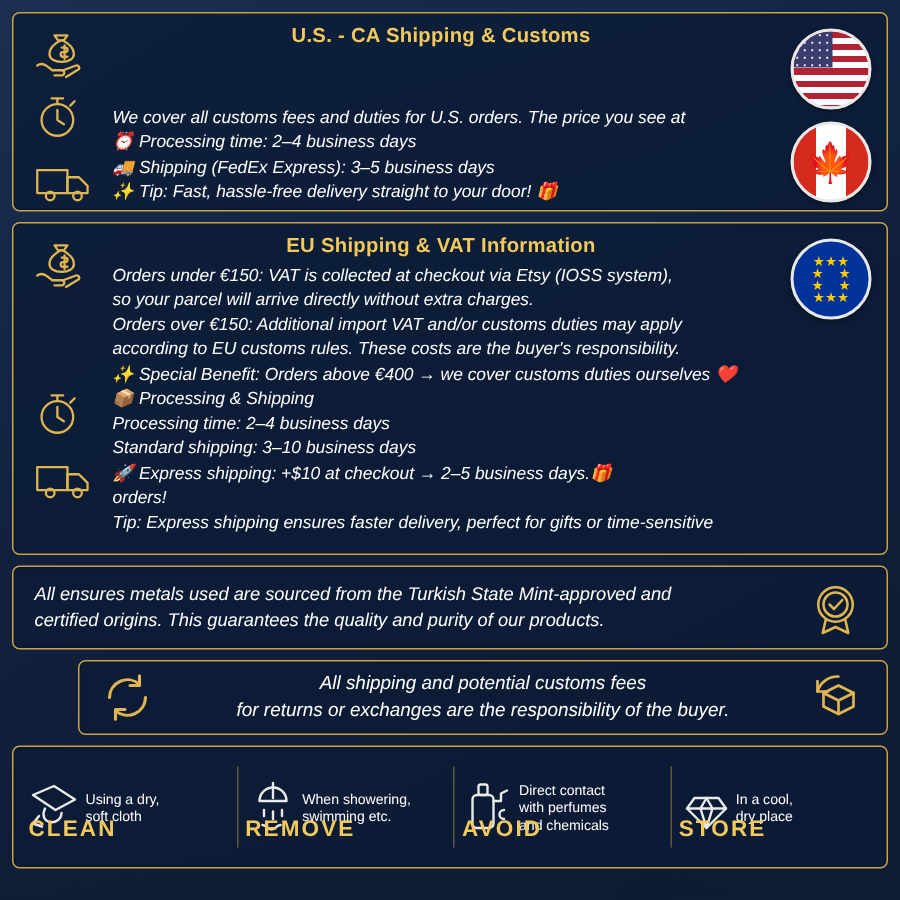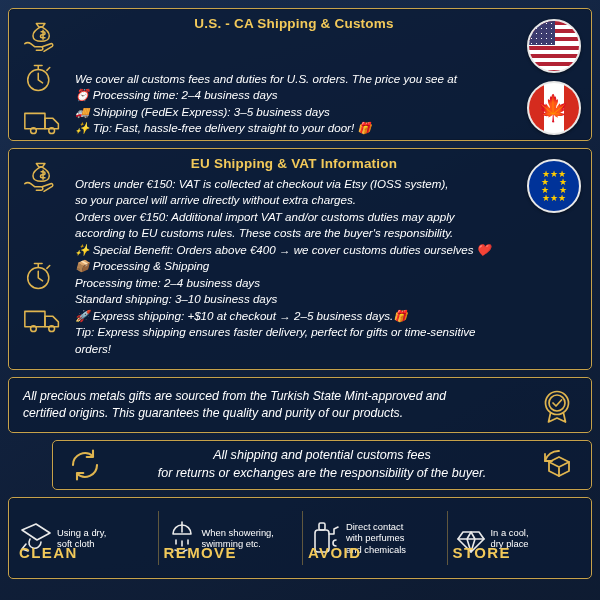--- a/index.html
+++ b/index.html
@@ -261,28 +261,28 @@
     <div class="panel-body">
       <span class="line">Orders under €150: VAT is collected at checkout via Etsy (IOSS system),</span>
       <span class="line">so your parcel will arrive directly without extra charges.</span>
       <span class="line">Orders over €150: Additional import VAT and/or customs duties may apply</span>
       <span class="line">according to EU customs rules. These costs are the buyer's responsibility.</span>
       <span class="line">✨ Special Benefit: Orders above €400 → we cover customs duties ourselves ❤️</span>
       <span class="line">📦 Processing &amp; Shipping</span>
       <span class="line">Processing time: 2–4 business days</span>
       <span class="line">Standard shipping: 3–10 business days</span>
       <span class="line">🚀 Express shipping: +$10 at checkout → 2–5 business days.🎁</span>
+      <span class="line">orders!</span>
       <span class="line">Tip: Express shipping ensures faster delivery, perfect for gifts or time-sensitive</span>
-      <span class="line">orders!</span>
     </div>
   </div>
 
   <div class="panel p3">
     <div class="panel-body">
-      <span class="line">All precious metals gifts are sourced from the Turkish State Mint-approved and</span>
+      <span class="line">All ensures metals used are sourced from the Turkish State Mint-approved and</span>
       <span class="line">certified origins. This guarantees the quality and purity of our products.</span>
     </div>
     <span class="seal">
       <svg viewBox="0 0 40 40" fill="none" stroke="#e0b54f" stroke-width="1.7" stroke-linecap="round" stroke-linejoin="round">
         <circle cx="20" cy="18" r="11.5"></circle>
         <circle cx="20" cy="18" r="8"></circle>
         <path d="M16 18l3 3 5.5-6"></path>
         <path d="M13.5 28l-2 9 8.5-4 8.5 4-2-9"></path>
       </svg>
     </span>

